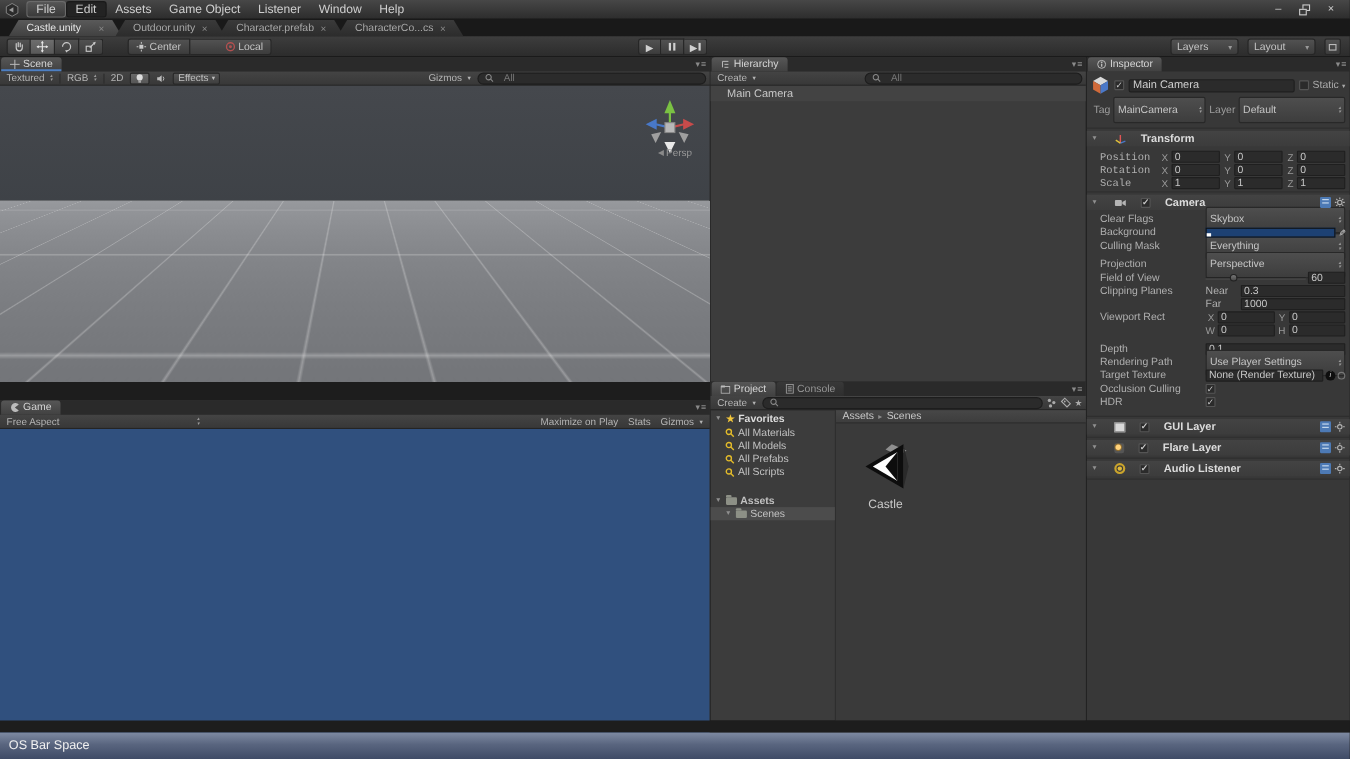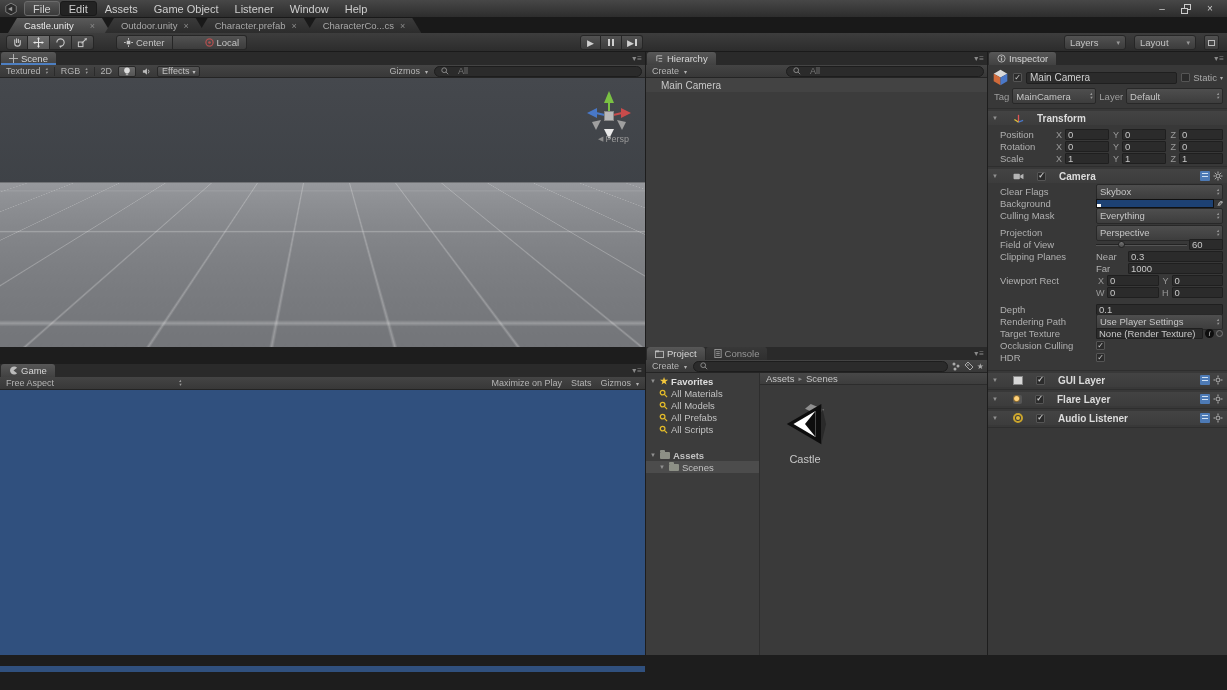--- a/index.html
+++ b/index.html
@@ -124,32 +124,32 @@
 
   
   .insp-content { padding-top:2px; font-size:10px; }
   .insp-head { display:flex; align-items:center; gap:4px; padding:2px 4px 1px 4px; }
   .name-field { flex:1; height:12px; background:#2b2b2b; border:1px solid #1f1f1f; border-radius:2px;
                 color:#cfcfcf; font-size:10px; padding:0 3px; display:flex; align-items:center; }
   .chk { width:9px; height:9px; background:#2b2b2b; border:1px solid #555; border-radius:1px;
          display:inline-flex; align-items:center; justify-content:center; font-size:8px; color:#ccc; line-height:1; flex:none; }
   .static-wrap { display:flex; align-items:center; gap:3px; color:#aaa; font-size:9.5px; }
   .tagrow { display:flex; align-items:center; gap:3px; padding:1px 4px 2px 6px; font-size:9.5px; color:#9e9e9e; }
-  .dd-field { height:16px; background:linear-gradient(#4e4e4e,#3d3d3d); border:1px solid #282828; border-radius:2px;
+  .dd-field { height:24px; background:linear-gradient(#4e4e4e,#3d3d3d); border:1px solid #282828; border-radius:2px;
               display:flex; align-items:center; padding:0 3px; color:#c6c6c6; font-size:9.5px; flex:1; }
   .dd-field .pops { margin-left:auto; }
   .sep { height:1px; background:#2e2e2e; margin:2px 0; }
   .comp-header { display:flex; align-items:center; gap:13px; height:14px; padding:0 4px;
                  background:linear-gradient(#434343,#3c3c3c); font-size:10px; font-weight:bold; color:#dcdcdc; }
   .comp-header .fold { font-size:6px; color:#909090; width:8px; font-weight:normal; }
   .hdr-icons { margin-left:auto; display:flex; gap:3px; align-items:center; }
   .book-ic { width:10px; height:10px; background:#4d7ab5; border-radius:1px; position:relative; }
   .book-ic::after { content:""; position:absolute; left:2px; top:2px; right:2px; height:1px; background:#cfe0f2; box-shadow:0 3px 0 #cfe0f2; }
   .vec-row { display:flex; align-items:center; height:11px; margin:1px 4px 1px 12px; gap:2px; }
-  .vec-row .vlabel { width:52px; color:#b0b0b0; font-size:9.5px; }
+  .vec-row .vlabel { width:52px; color:#b0b0b0; font-size:9.5px;font-family:Liberation Mono, monospace; }
   .ax { color:#9a9a9a; font-size:9px; width:8px; text-align:right; margin-right:1px; }
   .nfield { flex:1; height:11px; background:#2b2b2b; border:1px solid #1f1f1f; border-radius:1px;
             color:#c8c8c8; font-size:9.5px; padding:0 2px; display:flex; align-items:center; min-width:0; }
   .prop-row { display:flex; align-items:center; height:11px; margin:0 4px 1px 12px; }
   .prop-label { width:96px; flex:none; color:#b0b0b0; font-size:9.5px; }
   .prop-val { flex:1; display:flex; align-items:center; gap:2px; min-width:0; }
   .color-swatch { flex:1; height:9px; border:1px solid #111; position:relative; }
   .color-swatch::after { content:""; position:absolute; left:0; bottom:0; width:4px; height:3px; background:#fff; }
   .dropper { font-size:8px; color:#ddd; transform:rotate(90deg); }
   .slider { flex:1; height:11px; position:relative; }
@@ -938,14 +938,17 @@
                 <line x1="8" y1="5" x2="9.5" y2="5"></line>
               </g>
           </svg>
         </span>
       </div>
       <div class="sep"></div>
     </div>
   </div>
 
   <div class="bottom-strip"></div>
+  <div class="osbar">
+    <span>OS Bar Space</span>
+  </div>
 
 </div>
 
 </body></html>

